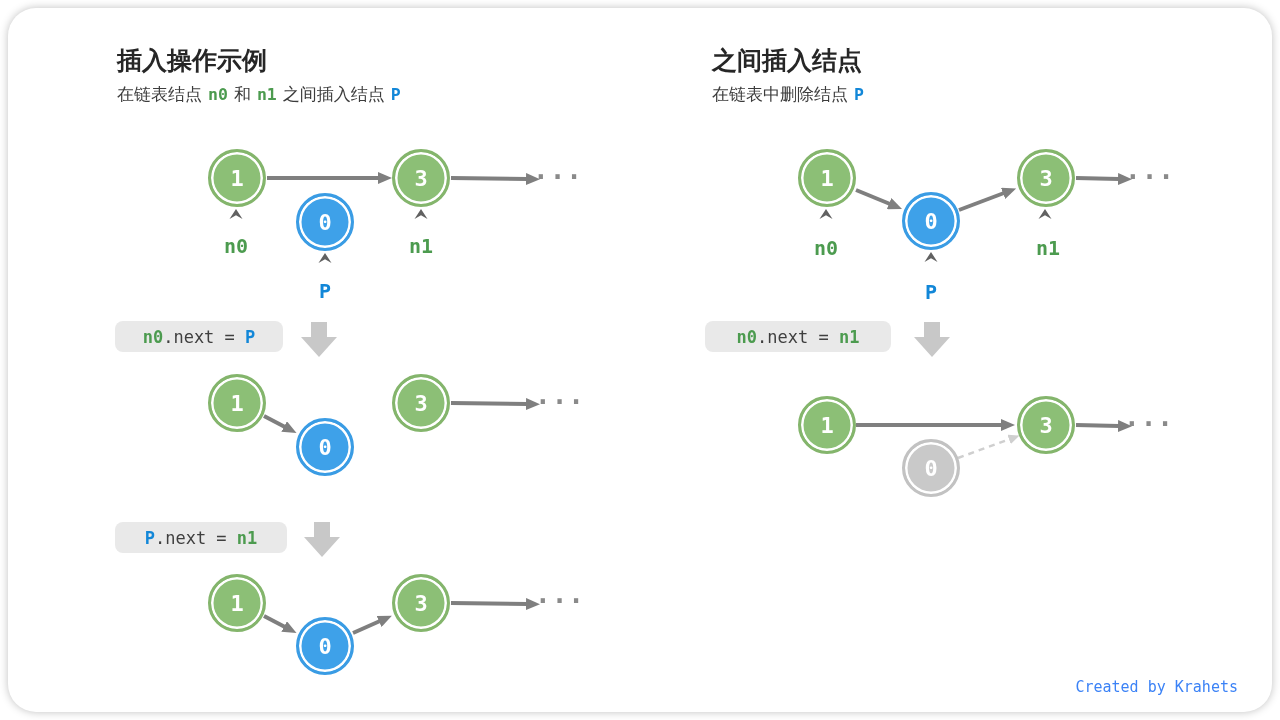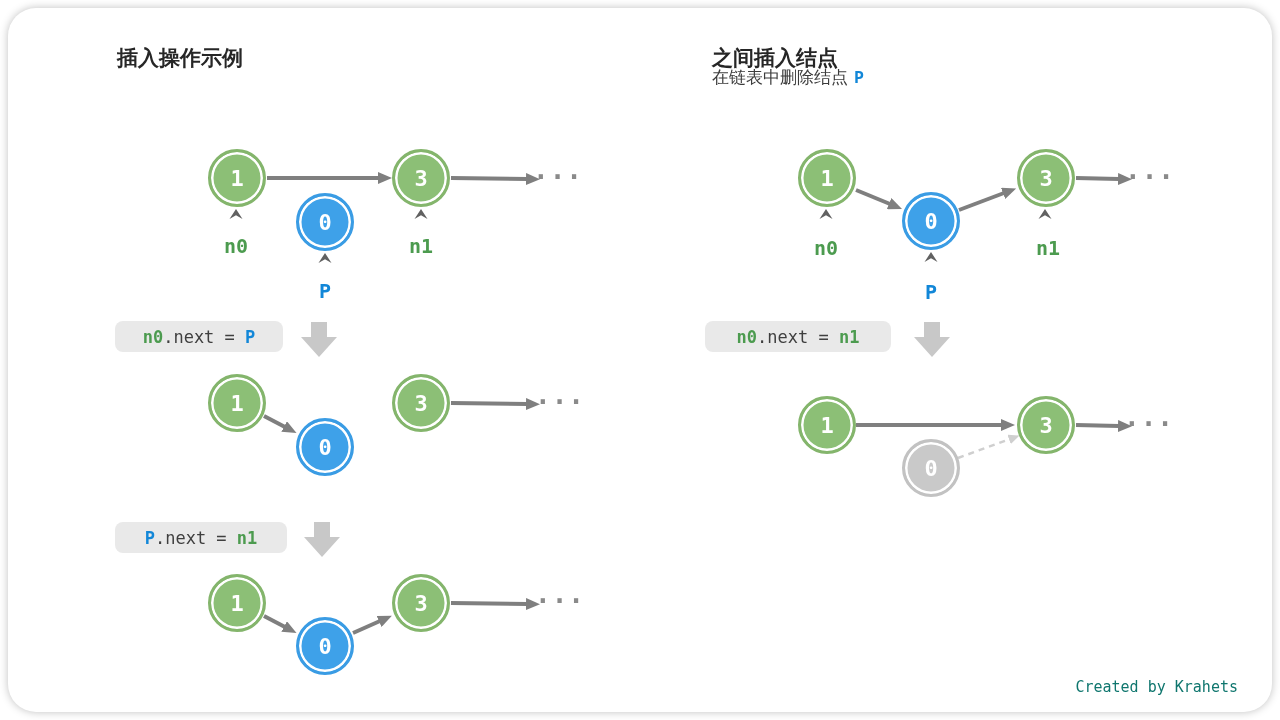--- a/index.html
+++ b/index.html
@@ -1,21 +1,21 @@
 <!DOCTYPE html>
 <html><head>
 <meta charset="utf-8">
 <style>
   html,body{margin:0;padding:0;background:#ffffff;width:1280px;height:720px;overflow:hidden;
     font-family:"Liberation Sans","DejaVu Sans",sans-serif;}
   .card{position:absolute;inset:8px;background:#ffffff;border-radius:28px;
     box-shadow:0 0 8px rgba(0,0,0,0.25);}
   .stage{position:absolute;left:0;top:0;width:1280px;height:720px;}
   .overlay{position:absolute;left:0;top:0;}
-  .title{position:absolute;font-size:21px;font-weight:bold;color:#262626;white-space:nowrap;}
+  .title{position:absolute;font-size:25px;font-weight:bold;color:#262626;white-space:nowrap;}
   .subtitle{position:absolute;font-size:17px;color:#3c3c3c;white-space:nowrap;}
   .tok{font-family:"DejaVu Sans Mono","Liberation Mono",monospace;font-weight:bold;
     font-size:16.5px;margin:0 6px;}
   .tok.green{color:#4C9B4F;}
   .tok.blue{color:#1287D8;}
   .node{position:absolute;width:58px;height:58px;border-radius:50%;box-sizing:border-box;
     border:3px solid;display:flex;align-items:center;justify-content:center;
     box-shadow:inset 0 0 0 2.5px #ffffff;
     font-family:"DejaVu Sans Mono","Liberation Mono",monospace;font-weight:bold;
     font-size:22px;color:#ffffff;}
@@ -28,21 +28,21 @@
   .nlabel.blue{color:#1287D8;}
   .codebox{position:absolute;background:#E9E9E9;border-radius:8px;display:flex;
     align-items:center;justify-content:center;white-space:pre;
     font-family:"DejaVu Sans Mono","Liberation Mono",monospace;font-size:17px;color:#3f3f3f;}
   .codebox .lhs,.codebox .rhs{font-weight:bold;}
   .codebox .green{color:#4C9B4F;}
   .codebox .blue{color:#1287D8;}
   .dots{position:absolute;transform:translateX(-50%);
     font-family:"DejaVu Sans Mono","Liberation Mono",monospace;font-weight:bold;
     font-size:26px;color:#8a8a8a;letter-spacing:1px;line-height:26px;}
-  .credit{position:absolute;right:42px;bottom:24px;color:#0f766e;
+  .credit{position:absolute;right:42px;bottom:24px;color:#3b82f6;
     font-family:"DejaVu Sans Mono","Liberation Mono",monospace;font-size:15px;}
 </style>
 </head>
 <body>
 
 <div class="card"></div>
 
 <div class="stage">
 
   <svg class="overlay" width="1280" height="720">
@@ -79,20 +79,21 @@
     <path d="M0 0 L6.5 10 L0 6.3 L-6.5 10 Z" transform="translate(826,209)" fill="#616161"></path>
     <path d="M0 0 L6.5 10 L0 6.3 L-6.5 10 Z" transform="translate(1045,209)" fill="#616161"></path>
     <path d="M0 0 L6.5 10 L0 6.3 L-6.5 10 Z" transform="translate(931,252)" fill="#616161"></path>
 
     <polygon points="311,322 327,322 327,337 337,337 319,357 301,337 311,337" fill="#C8C8C8"></polygon>
     <polygon points="314,522 330,522 330,537 340,537 322,557 304,537 314,537" fill="#C8C8C8"></polygon>
     <polygon points="924,322 940,322 940,337 950,337 932,357 914,337 924,337" fill="#C8C8C8"></polygon>
   </svg>
 
   <div class="title" style="left:117px;top:44px">插入操作示例</div>
+  <div class="subtitle" style="left:117px;top:83px"><span>在链表结点</span><span class="tok green">n0</span><span>和</span><span class="tok green">n1</span><span>之间插入结点</span><span class="tok blue">P</span></div>
 
   <div class="node green" style="left:208px;top:149px">1</div>
   <div class="node blue" style="left:296px;top:193px">0</div>
   <div class="node green" style="left:392px;top:149px">3</div>
   <div class="nlabel green" style="left:236px;top:246px">n0</div>
   <div class="nlabel green" style="left:421px;top:246px">n1</div>
   <div class="nlabel blue" style="left:325px;top:291px">P</div>
   <div class="dots" style="left:558px;top:157px">...</div>
 
   <div class="codebox" style="left:115px;top:321px;width:168px;height:31px"><span class="lhs green">n0</span><span>.next = </span><span class="rhs blue">P</span></div>
@@ -103,21 +104,21 @@
   <div class="dots" style="left:560px;top:382px">...</div>
 
   <div class="codebox" style="left:115px;top:522px;width:172px;height:31px"><span class="lhs blue">P</span><span>.next = </span><span class="rhs green">n1</span></div>
 
   <div class="node green" style="left:208px;top:574px">1</div>
   <div class="node blue" style="left:296px;top:617px">0</div>
   <div class="node green" style="left:392px;top:574px">3</div>
   <div class="dots" style="left:560px;top:581px">...</div>
 
   <div class="title" style="left:712px;top:44px">之间插入结点</div>
-  <div class="subtitle" style="left:712px;top:66px"><span>在链表中删除结点</span><span class="tok blue">P</span></div>
+  <div class="subtitle" style="left:712px;top:83px"><span>在链表中删除结点</span><span class="tok blue">P</span></div>
 
   <div class="node green" style="left:798px;top:149px">1</div>
   <div class="node blue" style="left:902px;top:192px">0</div>
   <div class="node green" style="left:1017px;top:149px">3</div>
   <div class="nlabel green" style="left:826px;top:248px">n0</div>
   <div class="nlabel green" style="left:1048px;top:248px">n1</div>
   <div class="nlabel blue" style="left:931px;top:292px">P</div>
   <div class="dots" style="left:1150px;top:157px">...</div>
 
   <div class="codebox" style="left:705px;top:321px;width:186px;height:31px"><span class="lhs green">n0</span><span>.next = </span><span class="rhs green">n1</span></div>

